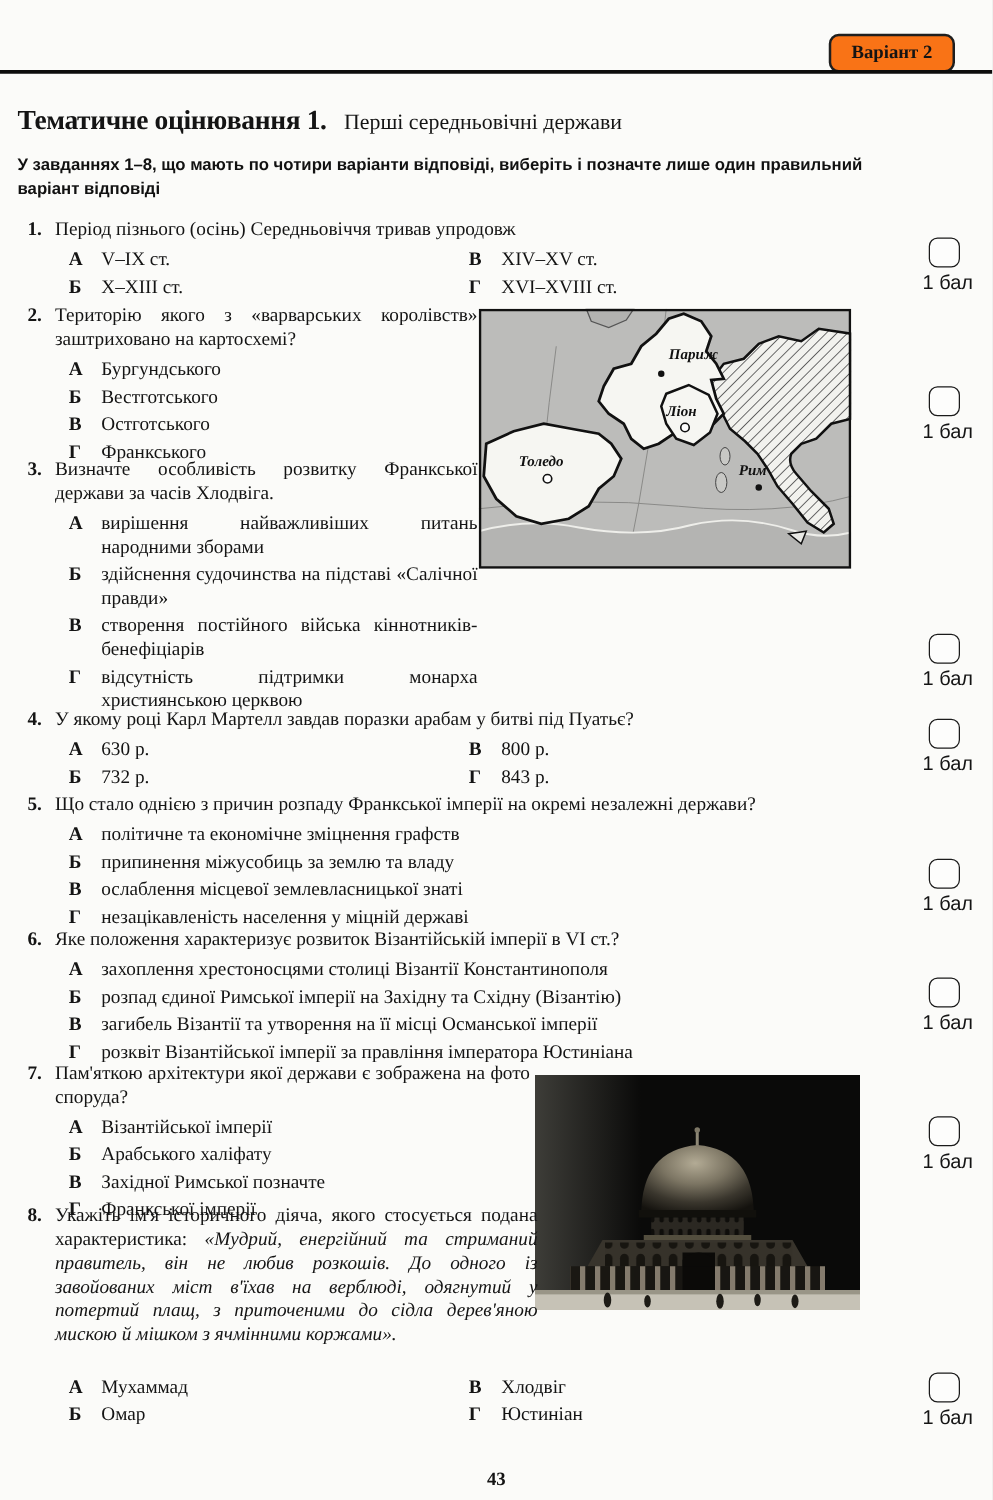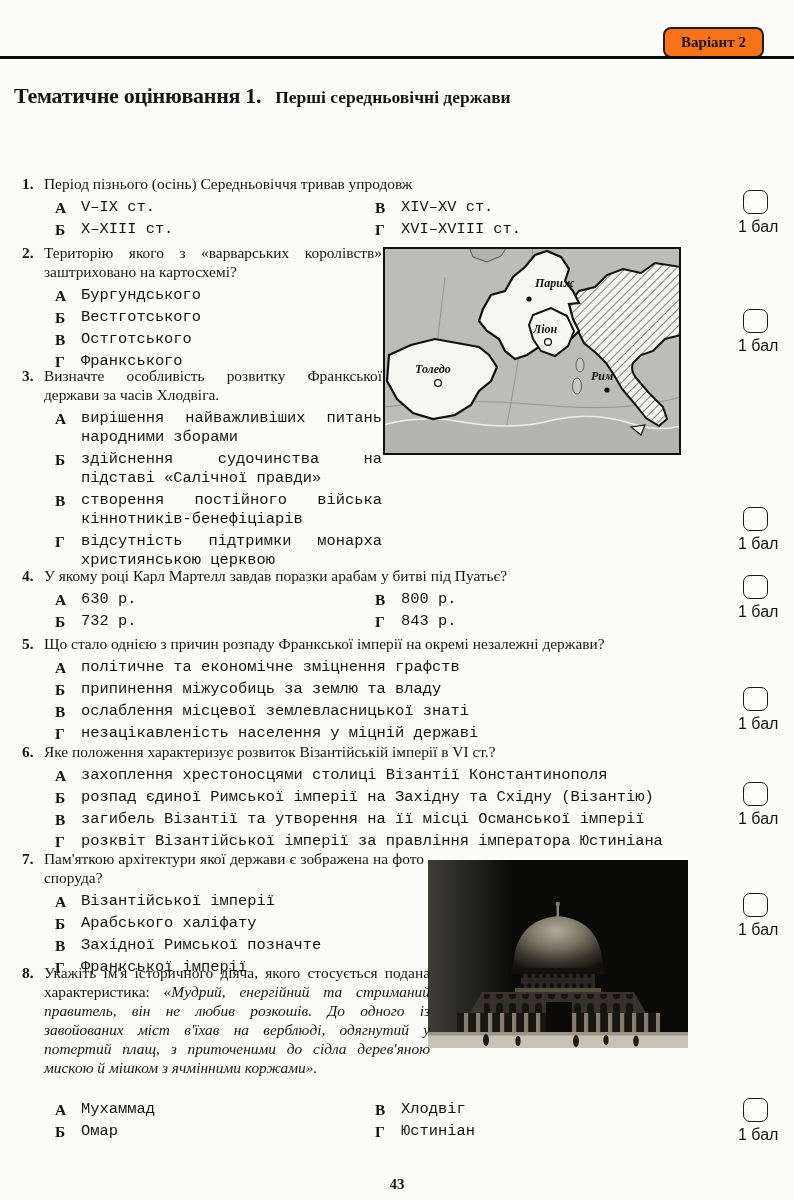--- a/index.html
+++ b/index.html
@@ -25,36 +25,36 @@
     position:absolute; top:27px; left:663px; width:101px; height:31px;
     border:2px solid #1f1f1f; border-radius:8px;
     display:flex; align-items:center; justify-content:center;
     font-family:"Liberation Serif", serif; font-weight:bold; font-size:15px;
     background:#f97316;
   }
   .rule { position:absolute; top:56px; left:0; width:794px; height:3.2px; background:#0d0d0d; }
   
   .title { position:absolute; top:74px; left:14px; width:760px; white-space:nowrap; }
   .t-main { font-size:22px; font-weight:bold; letter-spacing:-0.3px; }
-  .t-sub  { font-size:17.5px; font-weight:bold; margin-left:14px;text-align:right; }
+  .t-sub  { font-size:17.5px; font-weight:normal; margin-left:14px;text-align:right; }
   .instruction {
     position:absolute; top:122px; left:14px; width:714px;
     font-family:"Liberation Sans", sans-serif; font-weight:bold;
     font-size:13.4px; line-height:1.45; color:#111;
   }
   
   .q { position:absolute; font-size:15.4px; line-height:19px; }
   .qhead { display:flex; margin-bottom:5px; }
   .qnum { font-weight:bold; width:22px; flex:0 0 22px; }
   .qtext { flex:1; }
   .just .qtext { text-align:justify; }
   .opts { margin-left:33px; }
   .opt { display:flex; margin-bottom:3px; }
   .olet { font-weight:bold; width:26px; flex:0 0 26px; }
-  .otxt { flex:1;font-family:Liberation Mono, monospace; }
+  .otxt { flex:1; }
   .opts.two { display:grid; grid-template-columns:320px 1fr; column-gap:0; }
   .q3 .otxt { text-align:justify; }
   .quote { font-style:italic; }
   .q1 { top:174px; left:22px; width:705px; }
   .q2 { top:243px; left:22px; width:360px; }
   .q3 { top:366px; left:22px; width:360px; }
   .q4 { top:566px; left:22px; width:705px; }
   .q5 { top:634px; left:22px; width:732px; }
   .q6 { top:742px; left:22px; width:732px; }
   .q7 { top:849px; left:22px; width:402px; }
@@ -85,20 +85,21 @@
 </head>
 <body>
 
 <div class="page">
 
   <div class="variant-box">Варіант 2</div>
   <div class="rule"></div>
 
   <h1 class="title"><span class="t-main">Тематичне оцінювання 1.</span><span class="t-sub">Перші середньовічні держави</span></h1>
 
+  <p class="instruction">У завданнях 1–8, що мають по чотири варіанти відповіді, виберіть і позначте лише один правильний варіант відповіді</p>
 
   <section class="q q1">
     <div class="qhead">
         <span class="qnum">1.</span>
         <span class="qtext">Період пізнього (осінь) Середньовіччя тривав упродовж</span>
       </div>
     <div class="opts two">
       <div class="opt">
           <span class="olet">А</span>
           <span class="otxt">V–IX ст.</span>

